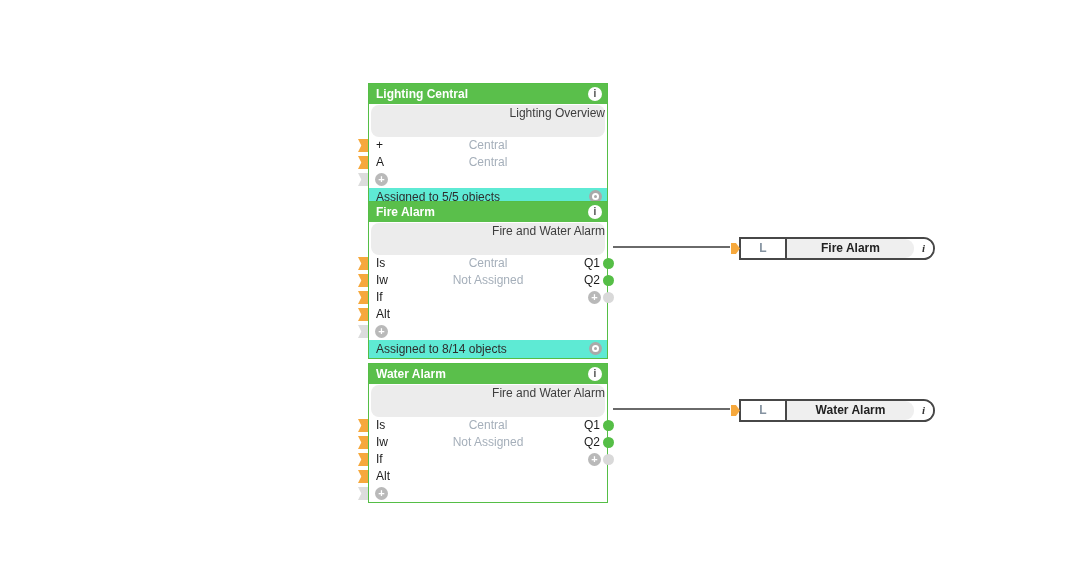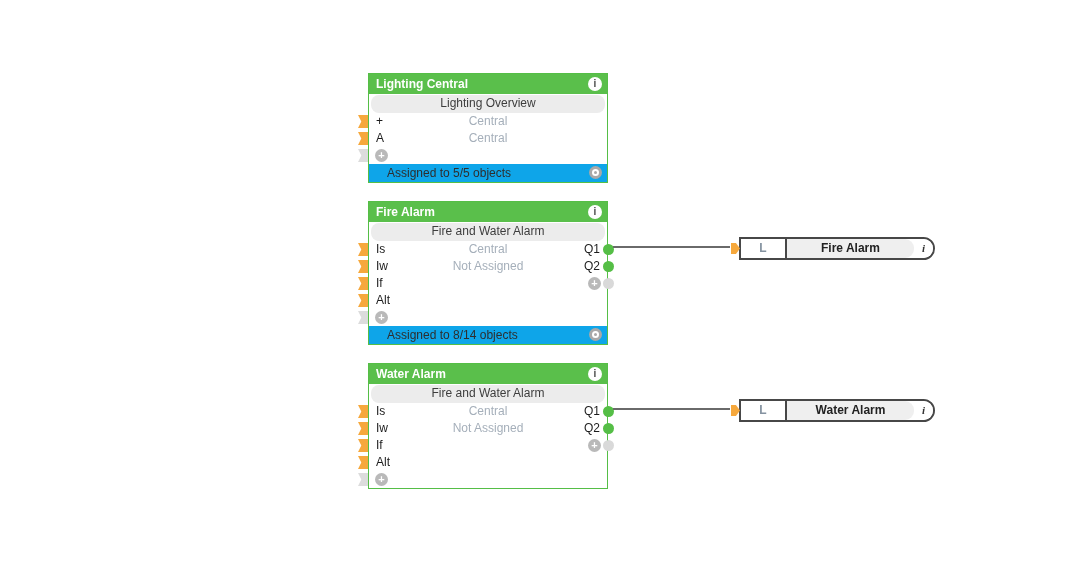--- a/index.html
+++ b/index.html
@@ -15,22 +15,22 @@
   .hdr{
     position:relative;height:20px;background:#5abf4b;color:#ffffff;
     font-size:12px;font-weight:bold;line-height:20px;padding-left:7px;
   }
   .info-badge{
     position:absolute;right:5px;top:3px;width:14px;height:14px;border-radius:50%;
     background:#ffffff;color:#4a4a4a;font-size:10px;font-weight:bold;
     line-height:14px;text-align:center;font-style:normal;
   }
   .subtitle{
-    margin:1px 2px 0 2px;height:18px;background:#ececec;color:#3d3d3d;
-    font-size:12px;line-height:16px;text-align:center;border-radius:8px;
+    margin:1px 2px 0 2px;height:32px;background:#ececec;color:#3d3d3d;
+    font-size:12px;line-height:16px;text-align:right;border-radius:8px;
   }
   .row{position:relative;height:17px;font-size:12px;line-height:17px;}
   .row .lbl{position:absolute;left:7px;top:0;color:#1c1c1c;}
   .row .val{position:absolute;left:0;right:0;text-align:center;color:#a5afba;}
   .row .out-lbl{position:absolute;right:7px;top:0;color:#1c1c1c;margin-left:32px;}
   .pin{
     position:absolute;left:-11px;top:2px;width:10px;height:13px;
     -webkit-clip-path:polygon(0 0,100% 0,100% 100%,0 100%,33% 50%);
     clip-path:polygon(0 0,100% 0,100% 100%,0 100%,33% 50%);
   }
@@ -40,22 +40,22 @@
   .nub.green{background:#55be46;}
   .nub.gray{background:#d9d9d9;}
   .add-circle{
     display:inline-block;width:13px;height:13px;border-radius:50%;background:#b9b9b9;
     color:#ffffff;font-size:11px;font-weight:bold;line-height:13px;text-align:center;
     vertical-align:middle;
   }
   .row .add-left{position:absolute;left:6px;top:2px;}
   .row .add-right{position:absolute;right:6px;top:2px;}
   .footer{
-    position:relative;height:18px;background:#0ea5e9;color:#2e2e2e;
-    font-size:12px;line-height:18px;padding-left:18px;
+    position:relative;height:18px;background:#5eead4;color:#2e2e2e;
+    font-size:12px;line-height:18px;padding-left:7px;
   }
   .gear{position:absolute;right:5px;top:2px;width:13px;height:13px;border-radius:50%;background:#a9a9a9;}
   .gear::before{content:"";position:absolute;left:3px;top:3px;width:7px;height:7px;border-radius:50%;background:#ffffff;}
   .gear::after{content:"";position:absolute;left:5px;top:5px;width:3px;height:3px;border-radius:50%;background:#a9a9a9;}
   
   .wire{position:absolute;height:2px;background:#6a6a6a;}
   
   .pill{
     position:absolute;width:192px;height:19px;background:#ffffff;
     border:2px solid #474747;border-radius:0 12px 12px 0;
@@ -78,21 +78,21 @@
     width:19px;background:#ffffff;color:#333333;font-size:11px;font-weight:bold;
     font-style:italic;font-family:"Liberation Serif",serif;
     line-height:19px;text-align:center;border-radius:0 10px 10px 0;
   }
 </style>
 </head>
 <body>
 
 <div class="canvas">
 
-  <div class="block" style="left:368px;top:73px;">
+  <div class="block" style="left:368px;top:83px;">
     <div class="hdr">
       <span>Lighting Central</span>
       <span class="info-badge">i</span>
     </div>
     <div class="subtitle">Lighting Overview</div>
     <div class="row">
       <span class="pin orange"></span>
       <span class="lbl">+</span>
       <span class="val">Central</span>
     </div>

